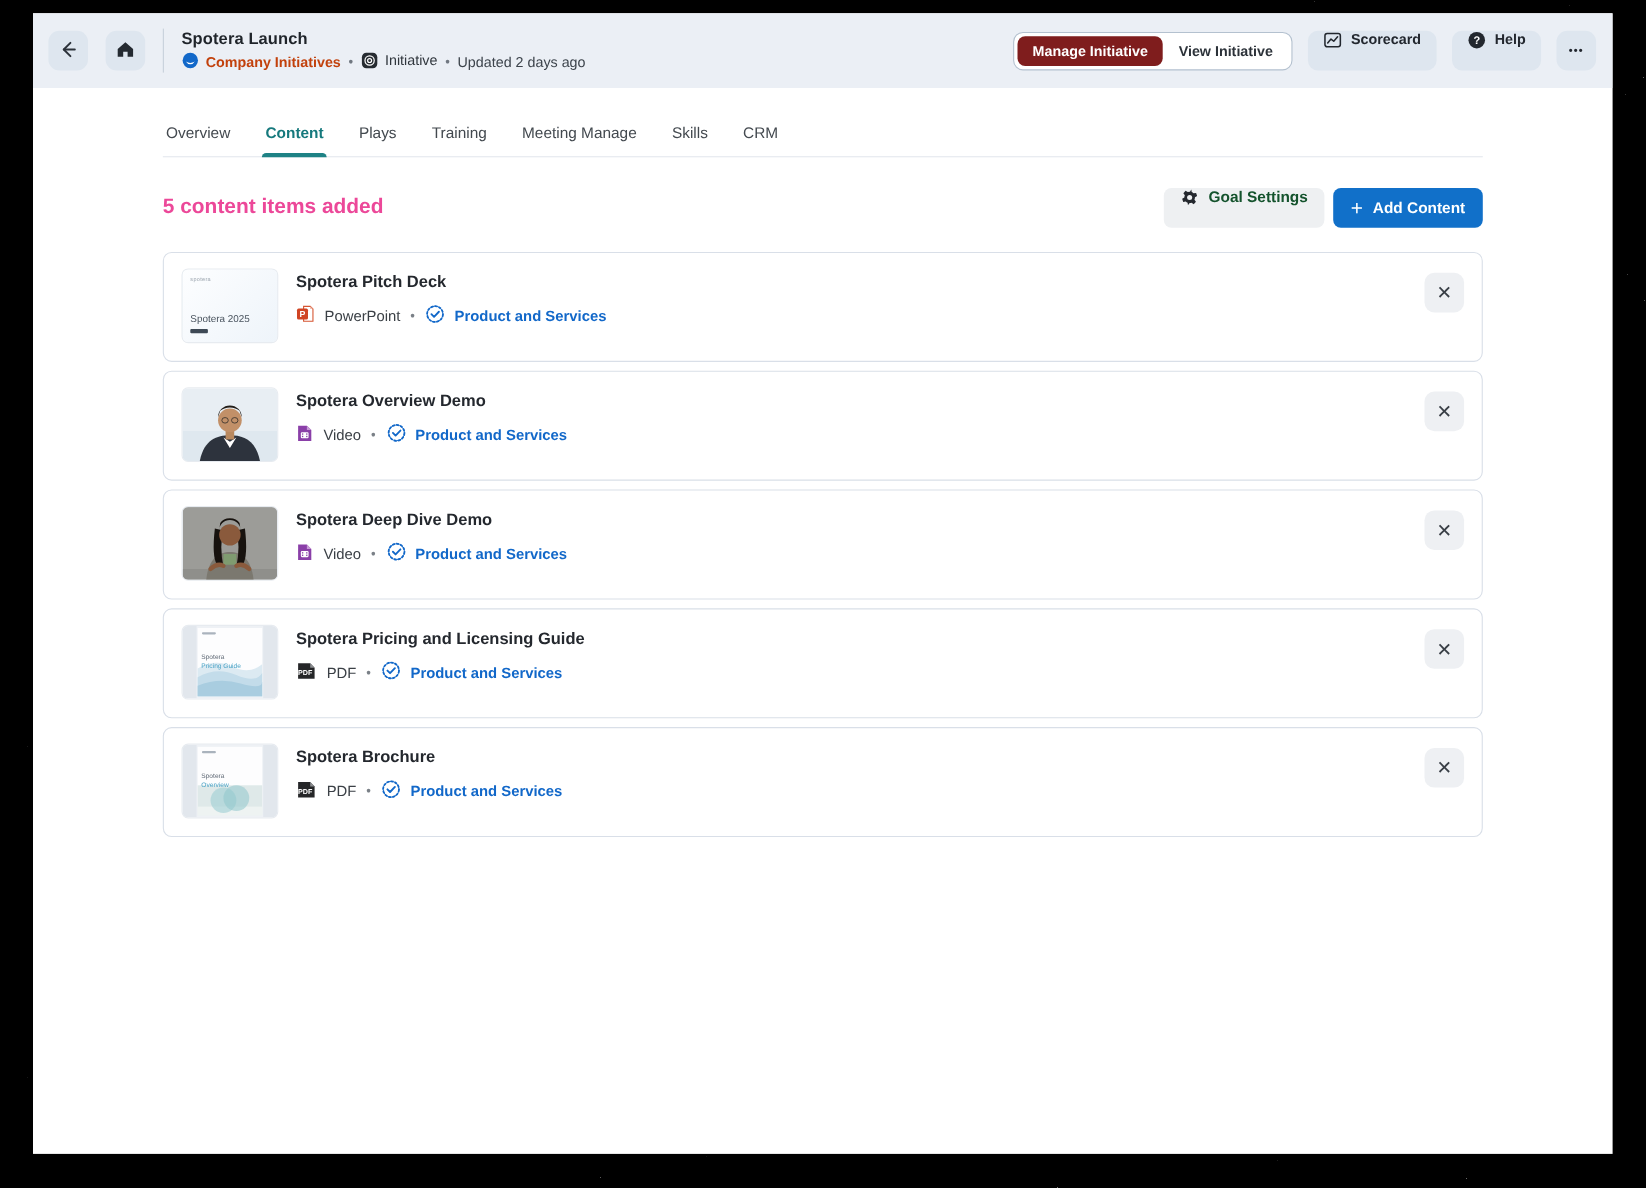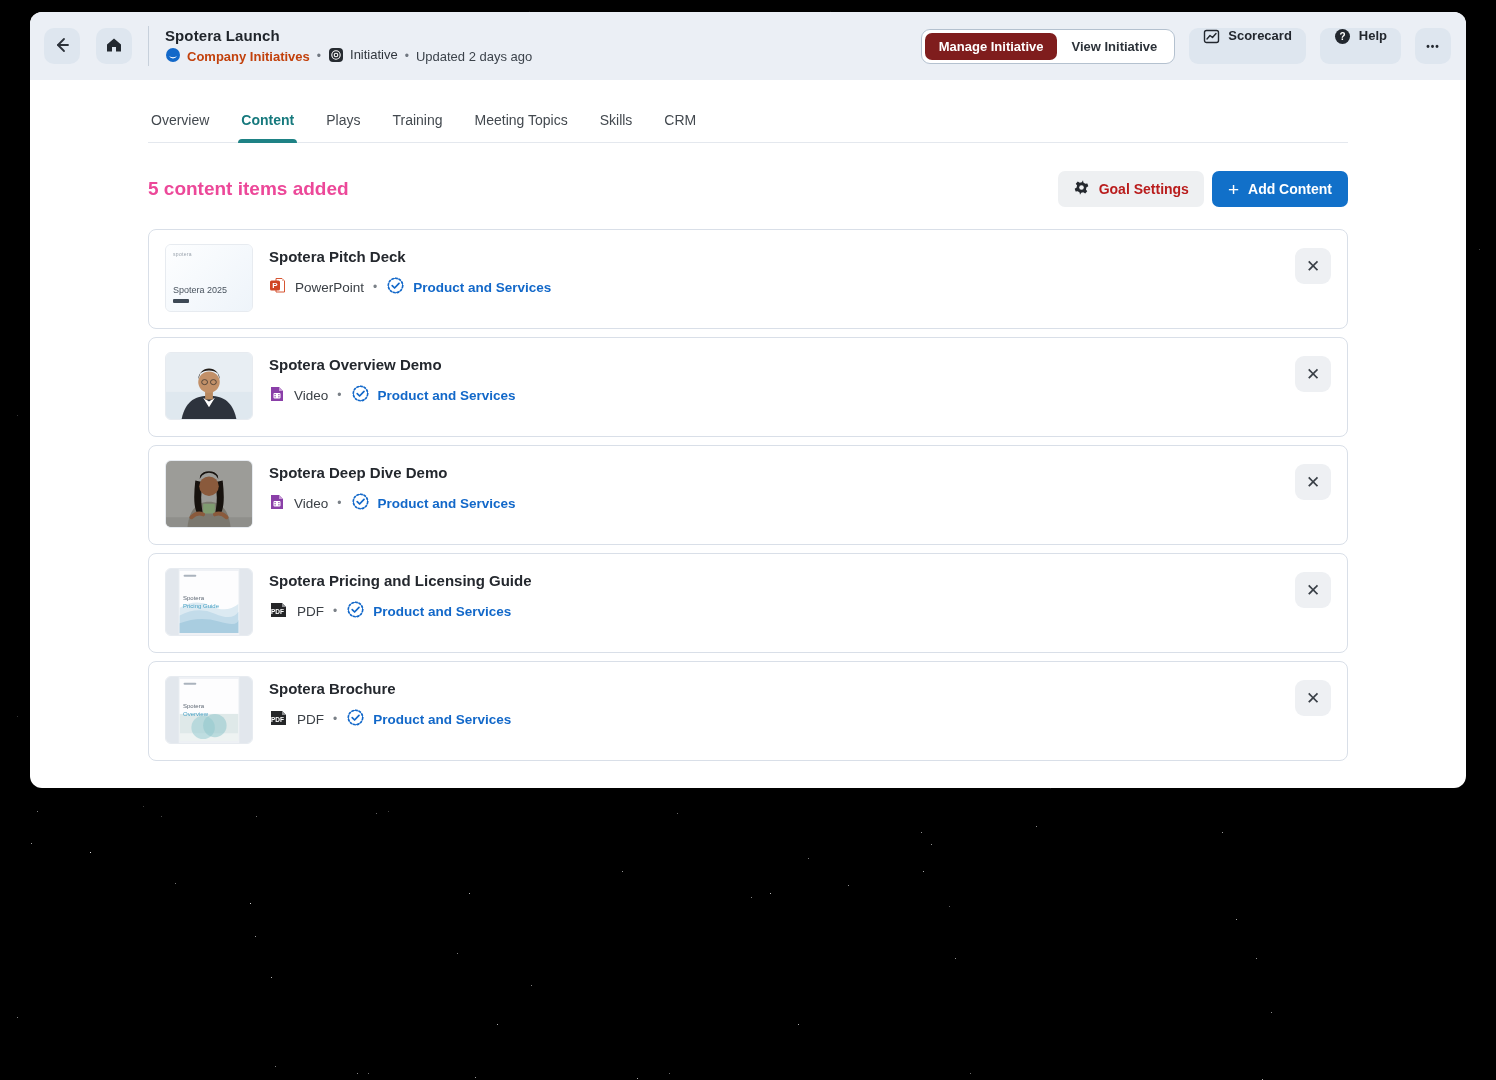--- a/index.html
+++ b/index.html
@@ -1,21 +1,21 @@
 <!DOCTYPE html>
 <html><head>
 <meta charset="utf-8">
 <style>
   * { margin:0; padding:0; box-sizing:border-box; }
   html,body { width:1496px; height:1080px; background:#000; overflow:hidden;
               font-family:"Liberation Sans", sans-serif; }
   .noise-bg { position:fixed; inset:0; width:100%; height:100%; z-index:0; }
 
-  .window { position:absolute; left:30px; top:12px; width:1436px; height:776px;
-            background:#fff; border-radius:12px; overflow:hidden; z-index:1;
+  .window { position:absolute; left:30px; top:12px; width:1436px; height:1037px;
+            background:#fff; border-radius:0; overflow:hidden; z-index:1;
             box-shadow:0 0 22px 10px rgba(0,0,0,.92), 0 0 60px 30px rgba(0,0,0,.55); }
 
   
   .hdr { height:68px; background:#ebeff5; display:flex; align-items:center; padding:0 15px 0 14px; }
   .icon-btn { width:36px; height:36px; border:none; background:#dee6ef; border-radius:10px;
               display:flex; align-items:center; justify-content:center; cursor:pointer;
               color:#2c3publisher9; }
   .icon-btn + .icon-btn { margin-left:16px; }
   .hdr-divider { width:1px; height:40px; background:#c7d0db; margin:0 16px; }
   .title-block { display:flex; flex-direction:column; gap:3px; }
@@ -40,22 +40,22 @@
   .tab { position:relative; font-size:14px; color:#43494f; padding:8px 3px 14px; cursor:pointer; }
   .tab.active { color:#16797d; font-weight:bold; }
   .tab.active::after { content:""; position:absolute; left:0; right:0; bottom:-1px; height:4px;
                        background:#1e8285; border-radius:4px 4px 0 0; }
 
   
   .main { padding:28px 118px 0; }
   .toolbar { display:flex; align-items:center; margin-bottom:22px; }
   .summary { font-size:19px; font-weight:bold; color:#ec4899; }
   .toolbar-right { margin-left:auto; display:flex; gap:8px; }
-  .btn-gray { display:flex; align-items:center; gap:9px; background:#eef0f2; border:none; border-radius:7px;
-              height:36px; padding:0 15px; font-size:14px; font-weight:bold; color:#b91c1c;
+  .btn-gray { display:flex; align-items:flex-start; gap:9px; background:#eef0f2; border:none; border-radius:7px;
+              height:36px; padding:0 15px; font-size:14px; font-weight:bold; color:#14532d;
               cursor:pointer; font-family:inherit; }
   .btn-blue { display:flex; align-items:center; gap:9px; background:#1170c9; border:none; border-radius:7px;
               height:36px; padding:0 16px; font-size:14px; font-weight:bold; color:#fff;
               cursor:pointer; font-family:inherit; }
   .plus { font-size:19px; font-weight:normal; line-height:1; }
 
   
   .cards { display:flex; flex-direction:column; gap:8px; }
   .card { position:relative; border:1px solid #d9dfe8; border-radius:8px; background:#fff;
           height:100px; padding:14px 16px; display:flex; gap:16px; }
@@ -168,21 +168,21 @@
       </button>
     </div>
   </header>
 
   <nav class="tabbar">
     <div class="tabs">
       <div class="tab"><span>Overview</span></div>
         <div class="tab active"><span>Content</span></div>
         <div class="tab"><span>Plays</span></div>
         <div class="tab"><span>Training</span></div>
-        <div class="tab"><span>Meeting Topics</span></div>
+        <div class="tab"><span>Meeting Manage</span></div>
         <div class="tab"><span>Skills</span></div>
         <div class="tab"><span>CRM</span></div>
     </div>
   </nav>
 
   <main class="main">
     <div class="toolbar">
       <div class="summary">5 content items added</div>
       <div class="toolbar-right">
         <button class="btn-gray">

